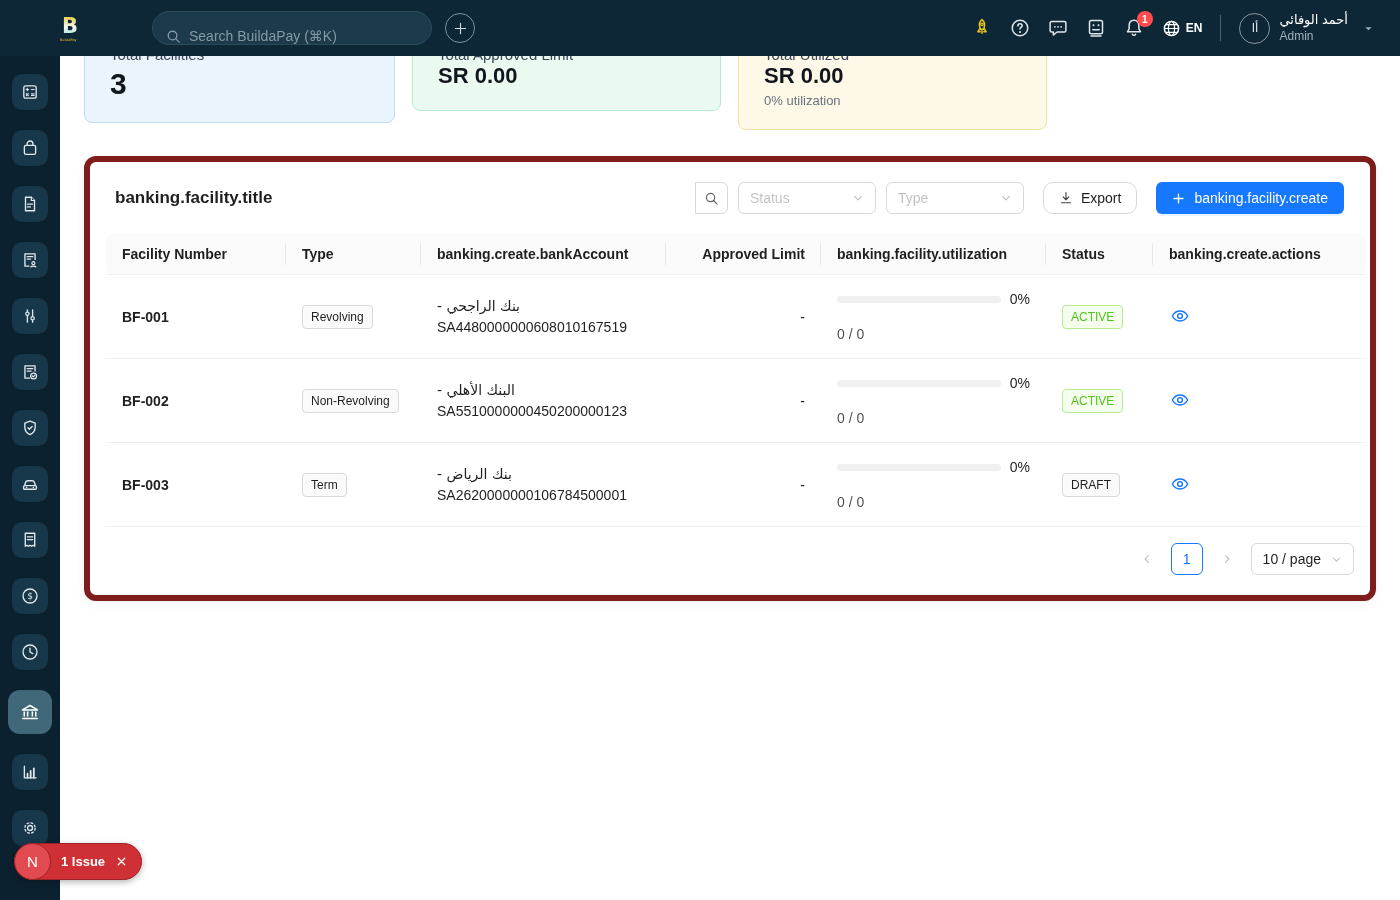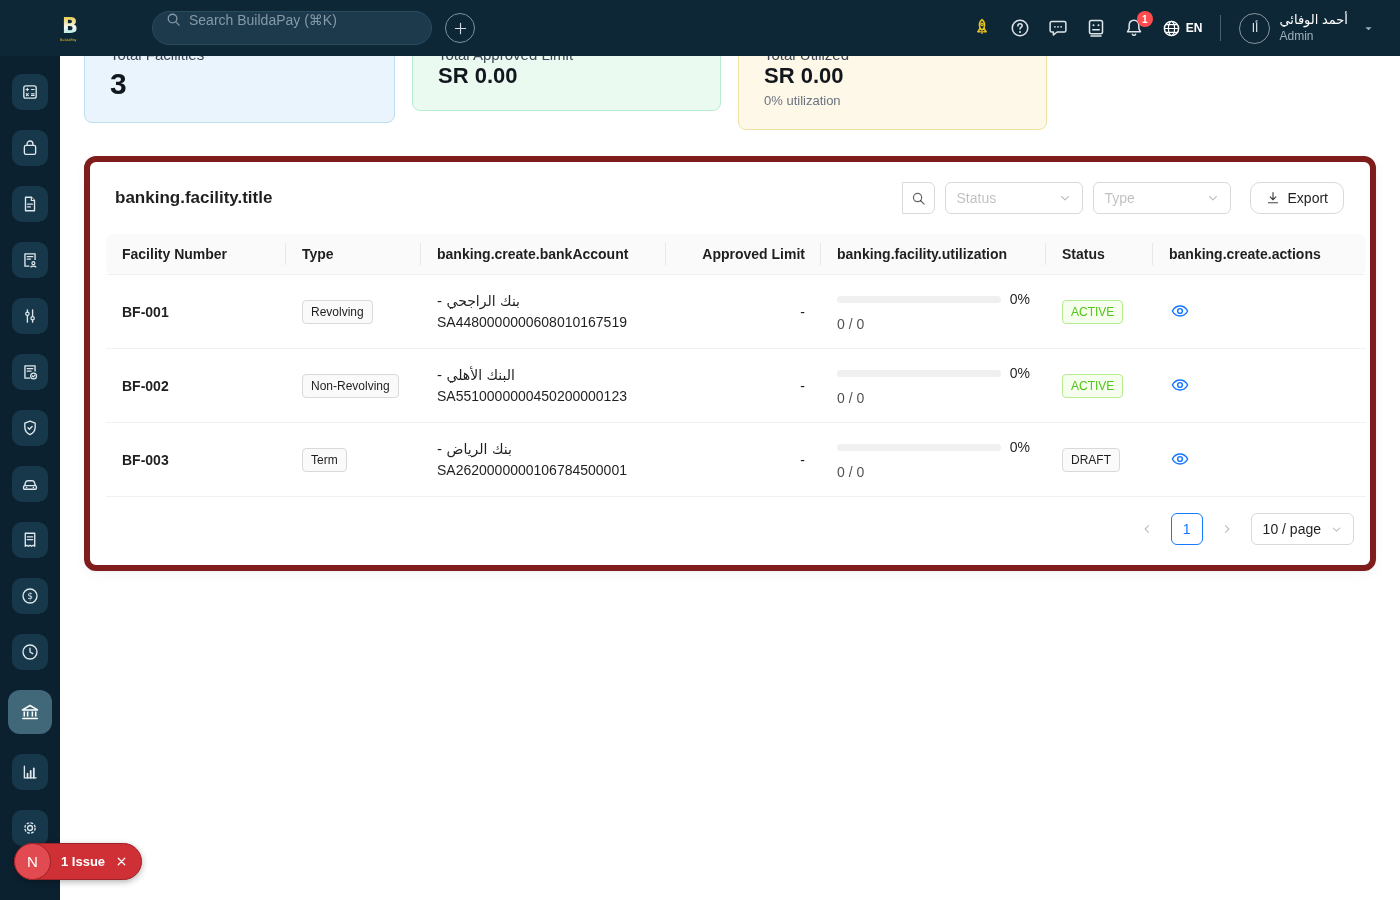--- a/index.html
+++ b/index.html
@@ -12,21 +12,21 @@
 
   
   .topbar{
     position:fixed; top:0; left:0; width:1400px; height:56px;
     background:#0e2737; display:flex; align-items:center;
     padding:0 26px 0 56px; z-index:30;
   }
   .brand{ width:30px; margin-right:66px; display:flex; flex-direction:column; align-items:center; }
   .topbar-search{
     width:280px; height:34px; background:#1c3a4c; border:1px solid #2a4a5e;
-    border-radius:17px; display:flex; align-items:flex-start; padding:0 13px; gap:8px;
+    border-radius:17px; display:flex; align-items:flex-end; padding:0 13px; gap:8px;
   }
   .topbar-search input{
     flex:1; background:transparent; border:none; outline:none;
     color:#c7d3db; font-size:14px; font-family:inherit;
   }
   .topbar-search input::placeholder{ color:#8599a7; }
   .add-btn{
     width:30px; height:30px; border-radius:50%; border:1px solid #7e929e;
     background:transparent; margin-left:13px; display:grid; place-items:center; cursor:pointer;
   }
@@ -129,21 +129,21 @@
   .tag{
     display:inline-block; padding:1px 8px; font-size:12px; line-height:20px;
     border:1px solid #d9d9d9; background:#fafafa; border-radius:4px; color:rgba(0,0,0,.88);
   }
   .tag-active{ border-color:#b7eb8f; background:#f6ffed; color:#52c41a; }
   .tag-draft{ border-color:#d9d9d9; background:#fafafa; color:rgba(0,0,0,.88); }
   .bank-name{ direction:rtl; text-align:left; font-family:"DejaVu Sans",sans-serif; }
   .bank-acct{ margin-top:5px; }
   .util-line{ display:flex; align-items:center; gap:9px; }
   .util-track{ width:170px; height:7px; border-radius:4px; background:#f0f0f0; }
-  .util-ratio{ margin-top:9px; color:rgba(0,0,0,.7); }
+  .util-ratio{ margin-top:19px; color:rgba(0,0,0,.7); }
   .eye-btn{ background:none; border:none; cursor:pointer; padding:2px; }
 
   .pagination{ display:flex; justify-content:flex-end; align-items:center; gap:8px; padding:16px 16px 20px; }
   .pg-nav{ width:32px; height:32px; background:none; border:none; display:grid; place-items:center; cursor:default; }
   .pg-page{
     width:32px; height:32px; border:1px solid #1677ff; color:#1677ff; border-radius:6px;
     background:#fff; font-size:14px; font-family:inherit; cursor:pointer;
   }
   .pg-size{
     height:32px; border:1px solid #d9d9d9; border-radius:6px; background:#fff;
@@ -393,20 +393,26 @@
           <svg width="12" height="12" viewBox="0 0 16 16">
             <path d="M3.5 6l4.5 4.5L12.5 6" fill="none" stroke="rgba(0,0,0,.25)" stroke-width="1.5" stroke-linecap="round" stroke-linejoin="round"></path>
           </svg>
         </div>
         <button class="btn-export">
           <svg width="14" height="14" viewBox="0 0 16 16">
             <path d="M8 1.8v8M4.8 6.8L8 10l3.2-3.2M2.8 13.4h10.4" fill="none" stroke="rgba(0,0,0,.75)" stroke-width="1.3" stroke-linecap="round" stroke-linejoin="round"></path>
           </svg>
           <span>Export</span>
         </button>
+        <button class="btn-create">
+          <svg width="13" height="13" viewBox="0 0 16 16">
+            <path d="M8 2.5v11M2.5 8h11" stroke="#fff" stroke-width="1.6" stroke-linecap="round"></path>
+          </svg>
+          <span>banking.facility.create</span>
+        </button>
       </div>
     </div>
 
     <div class="table-wrap">
       <table class="ftable">
         <colgroup>
           <col style="width:180px">
             <col style="width:135px">
             <col style="width:245px">
           <col style="width:155px">

